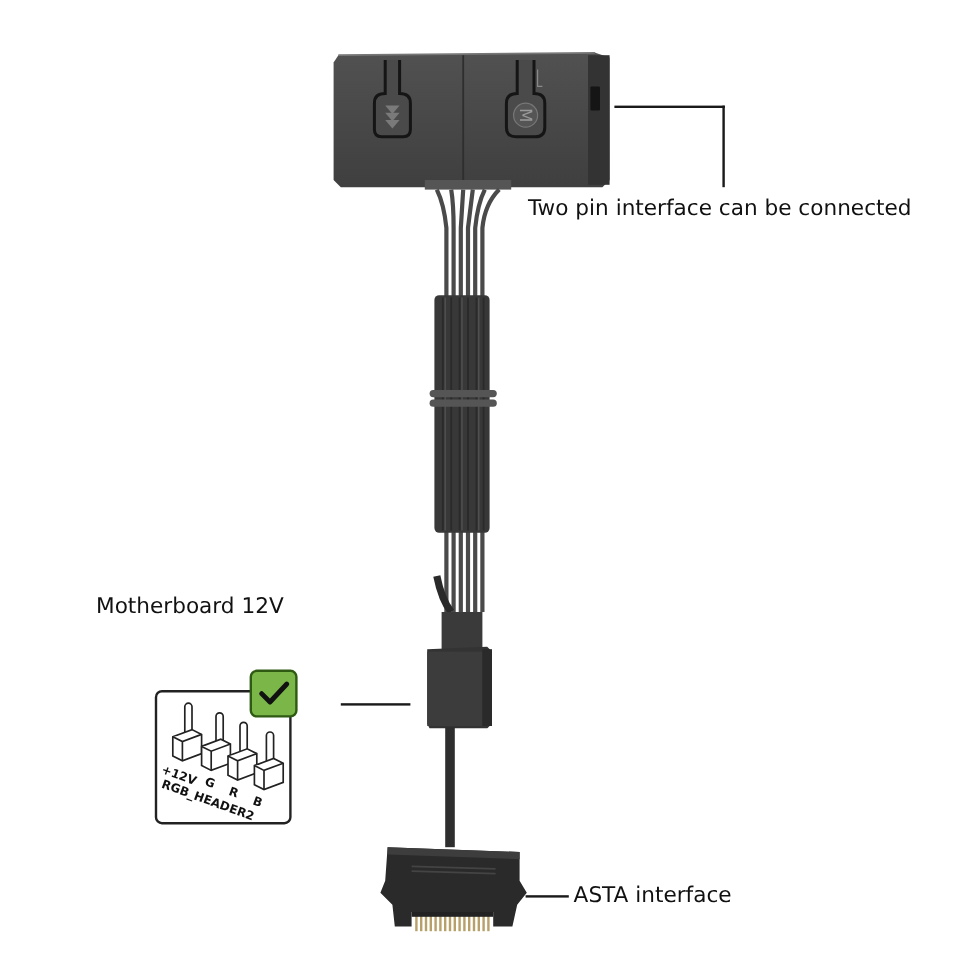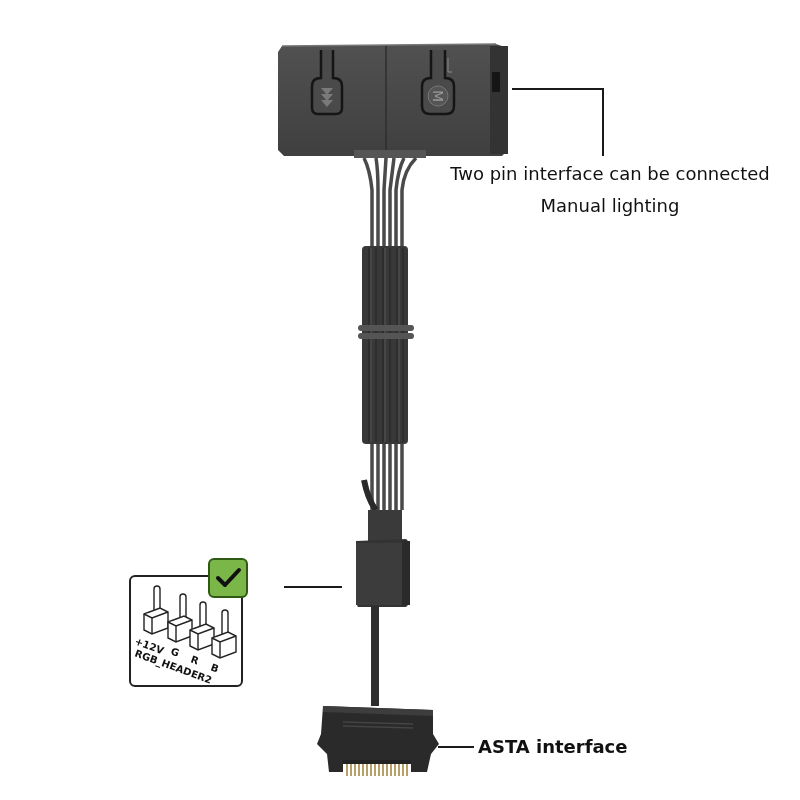--- a/index.html
+++ b/index.html
@@ -1,18 +1,18 @@
 <!DOCTYPE html>
 <html><head>
   <meta charset="utf-8">
   <style>
     html, body { margin: 0; padding: 0; background: #ffffff; }
     body { width: 800px; height: 800px; position: relative; overflow: hidden; font-family: "DejaVu Sans", sans-serif; }
     .abs { position: absolute; }
-    .label { color: #111111; font-size: 18px; line-height: 32px; text-align: center; white-space: nowrap; }
+    .label { color: #111111; font-size: 18px; line-height: 32px; white-space: nowrap; }
     .leader { position: absolute; background: #1a1a1a; }
   </style>
 </head>
 <body>
 
 <div class="abs" style="left:276px; top:42px; width:240px; height:116px;">
   <svg width="240" height="116" viewBox="0 0 240 116">
     <defs>
       <linearGradient id="hubg" x1="0" y1="0" x2="0" y2="1">
         <stop offset="0" stop-color="#515151"></stop>
@@ -49,21 +49,20 @@
 
   
   <div class="abs" style="left:216px; top:30px; width:8px; height:20px; background:#151515; border-radius:1px;"></div>
 </div>
 
 <div class="leader" style="left:512px; top:88px; width:92px; height:2px;"></div>
 <div class="leader" style="left:602px; top:88px; width:2px; height:68px;"></div>
 
 <div class="abs" style="left:440px; top:158px; width:340px;">
   <div class="label">Two pin interface can be connected</div>
-  <div class="label">Manual lighting</div>
 </div>
 
 <div class="abs" style="left:340px; top:150px; width:100px; height:400px;">
   <svg width="100" height="400" viewBox="0 0 100 400">
 
     <rect x="14" y="0" width="72" height="8" fill="#555"></rect>
 
     <g stroke="#4a4a4a" stroke-width="3.5" fill="none">
       <path d="M24 8 Q30 20 32 40 L32 360"></path>
       <path d="M36 8 Q38 20 38 40 L38 360"></path>
@@ -128,23 +127,24 @@
       <rect x="81" y="62" width="2" height="14"></rect>
         <rect x="85" y="62" width="2" height="14"></rect>
       <rect x="89" y="62" width="2" height="14"></rect>
         <rect x="93" y="62" width="2" height="14"></rect>
     </g>
     <rect x="30" y="60" width="68" height="4" fill="#222"></rect>
   </svg>
 </div>
 
 <div class="leader" style="left:438px; top:746px; width:36px; height:2px;"></div>
-<div class="abs label" style="left:478px; top:731px; text-align:right;font-weight:bold;">ASTA interface</div>
+<div class="abs label" style="left:478px; top:731px; text-align:right;">ASTA interface</div>
 
 <div class="abs" style="left:80px; top:490px; width:220px;">
+  <div class="label">Motherboard 12V</div>
 </div>
 
 <div class="leader" style="left:284px; top:586px; width:58px; height:2px;"></div>
 
 <div class="abs" style="left:128px; top:572px; width:118px; height:116px;">
   <svg width="118" height="116" viewBox="0 0 118 116">
     <rect x="2" y="4" width="112" height="110" rx="5" fill="#fff" stroke="#222" stroke-width="2"></rect>
 
     <g stroke="#222" stroke-width="1.4" fill="#fff">
 

